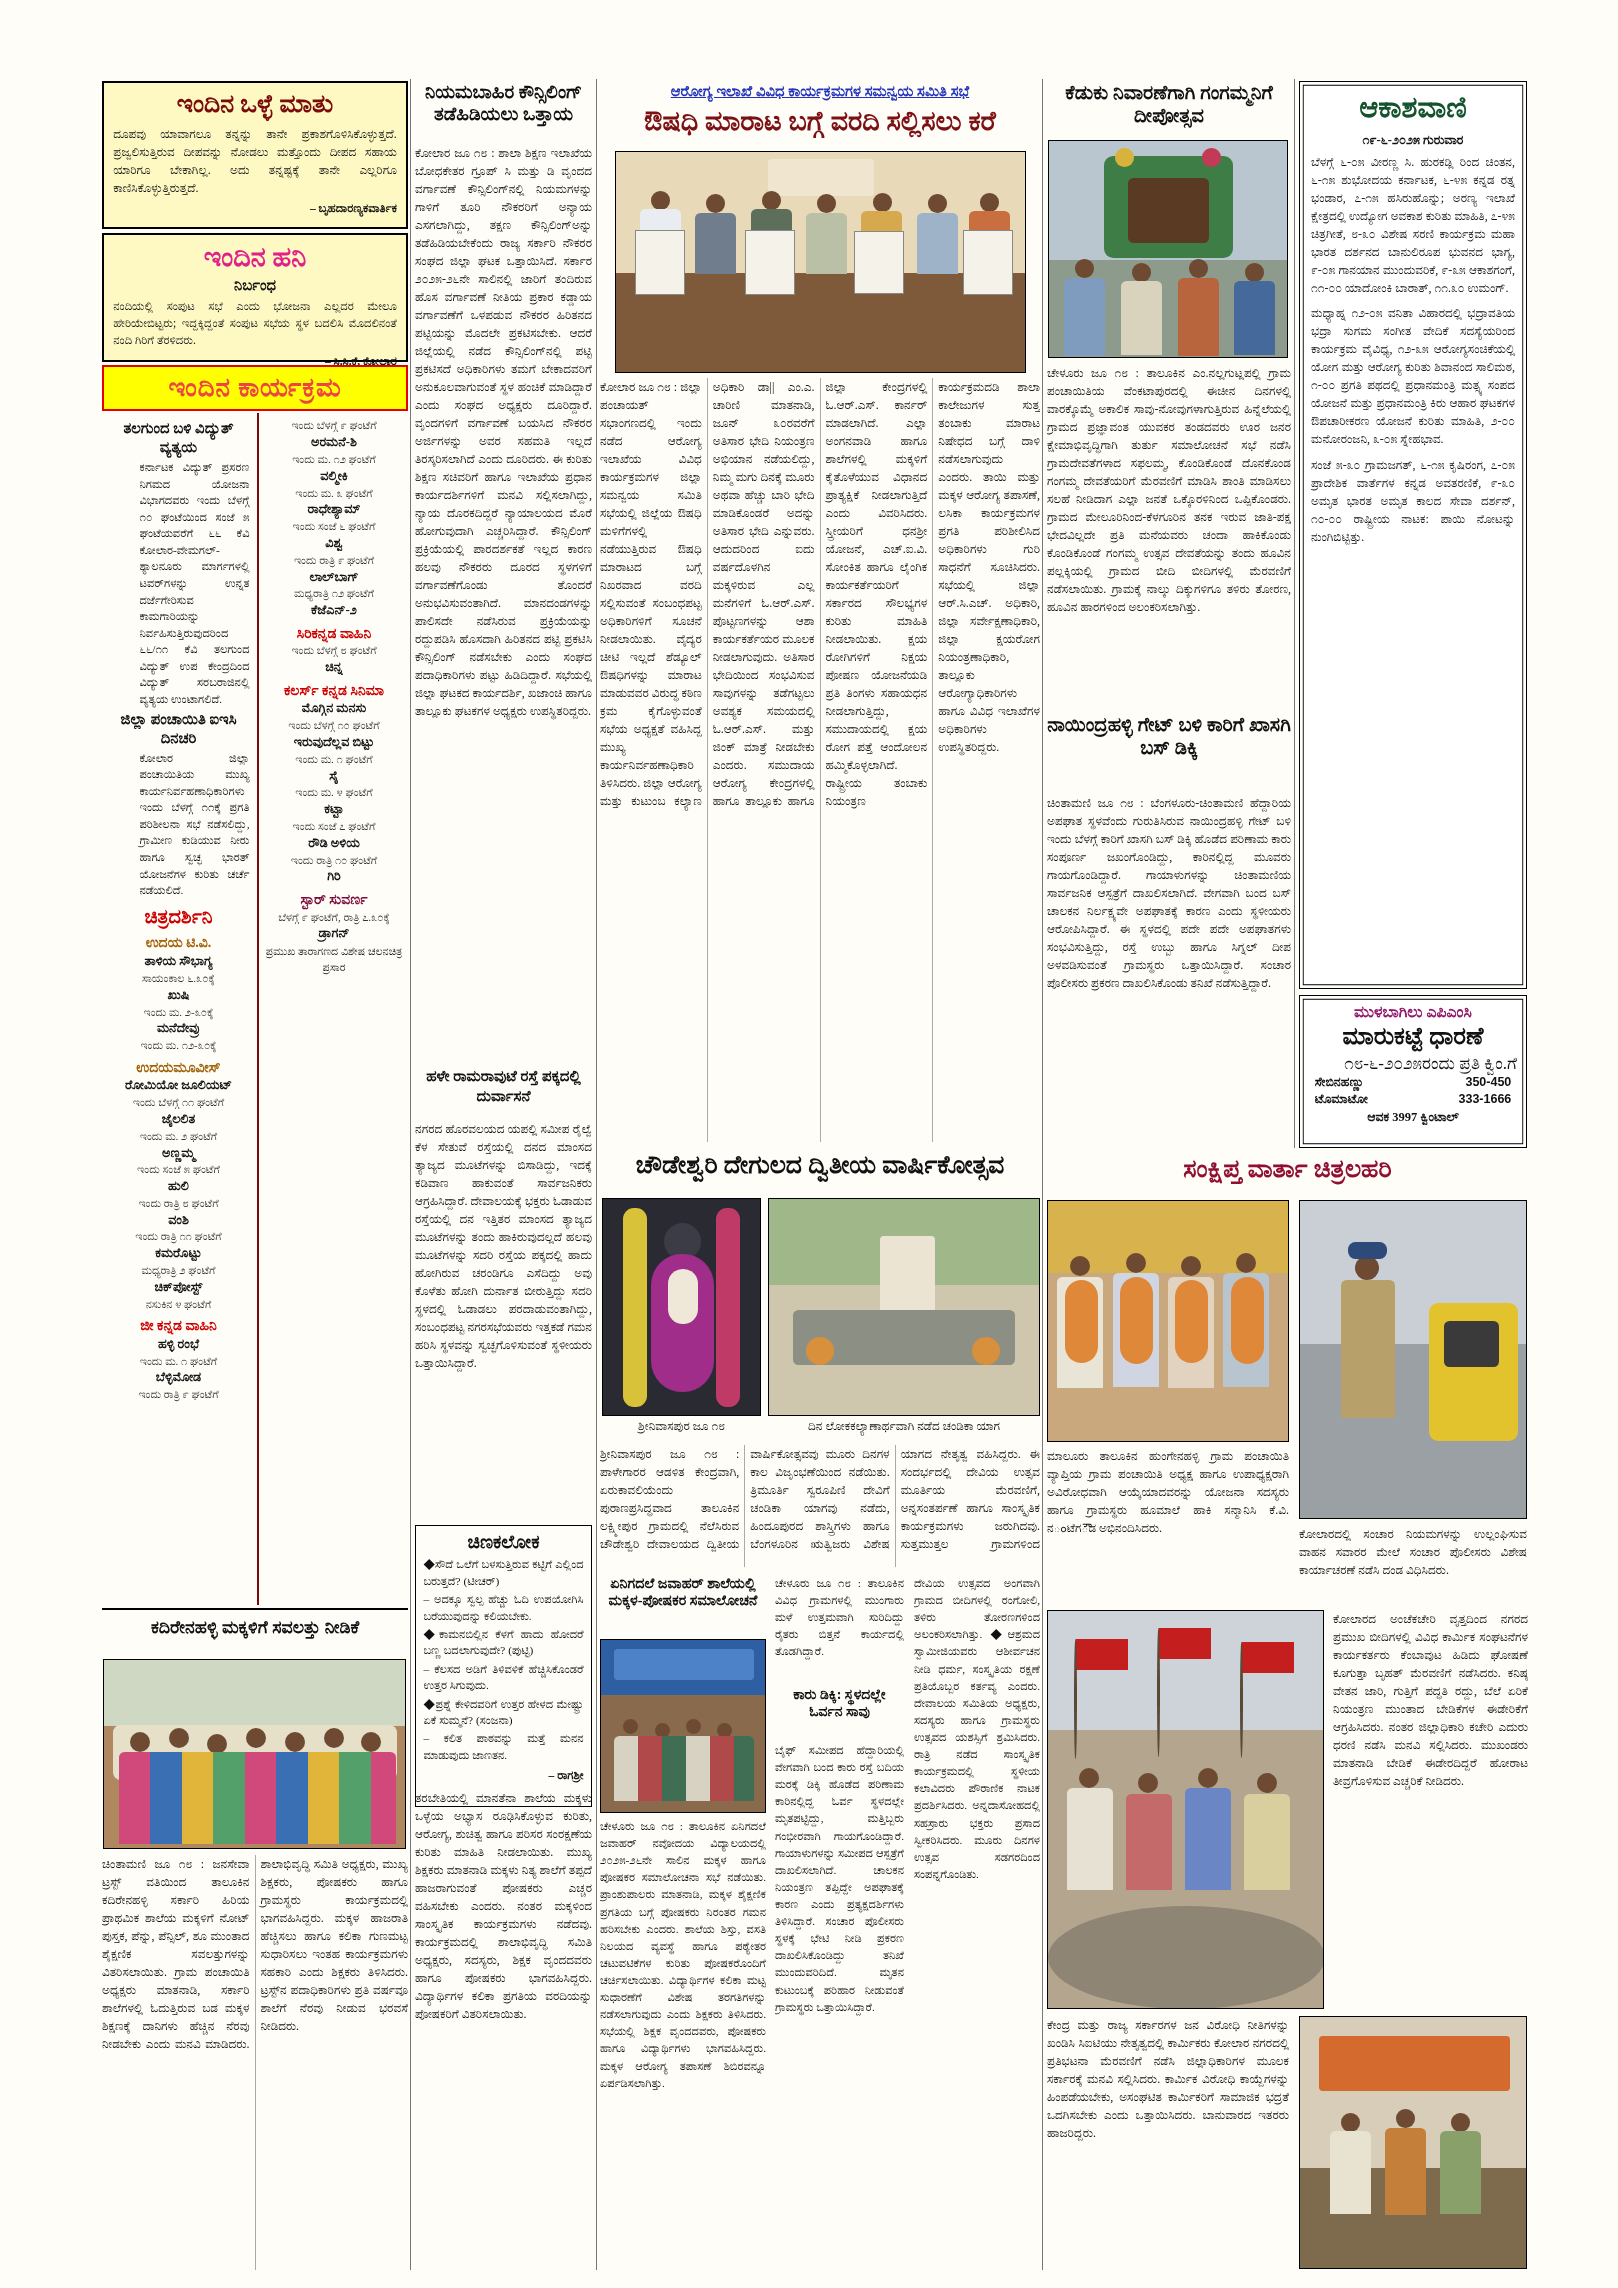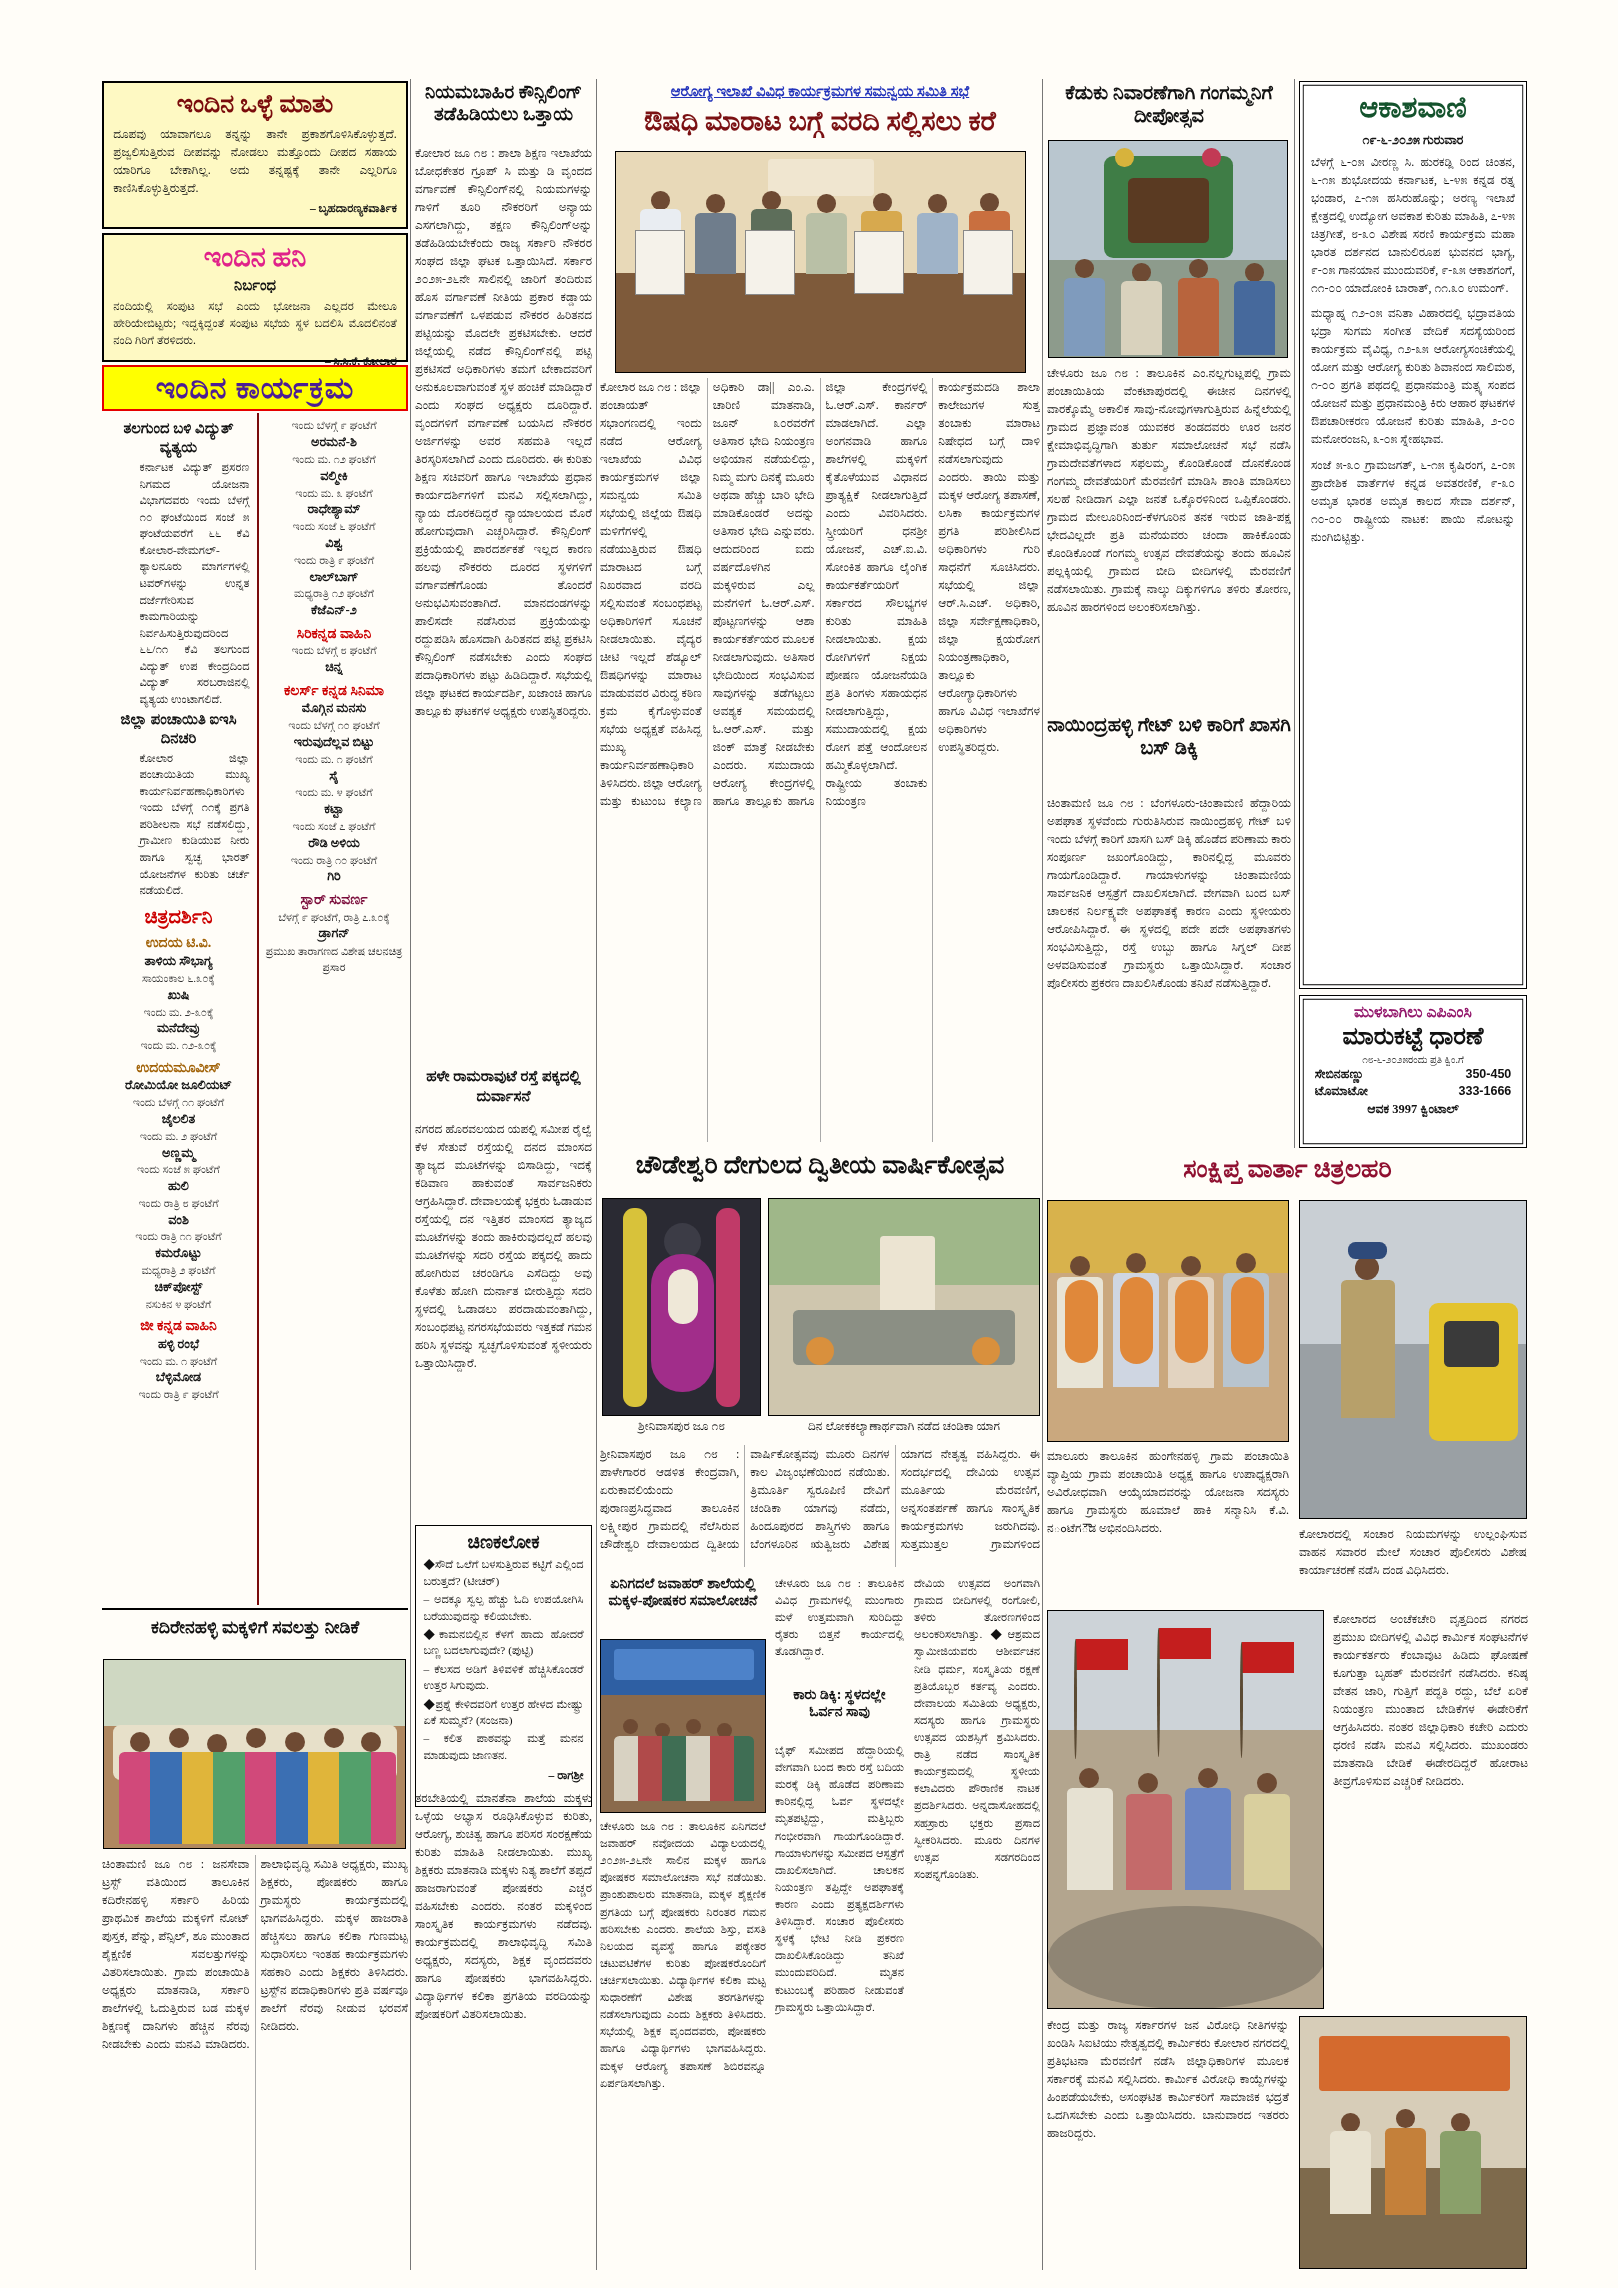--- a/index.html
+++ b/index.html
@@ -23,21 +23,21 @@
   .cols3{column-count:3;column-gap:11px;column-rule:0.9px solid #aaa;}
   .cols4{column-count:4;column-gap:11px;column-rule:0.9px solid #aaa;}
   
   .box{border:2.8px solid #000;box-sizing:border-box;padding:5.5px 9.2px;background:#fef9c3;}
   .gw-title{font-size:25px;font-weight:bold;color:#7a0b0b;text-align:center;margin:1.8px 0 5.5px;}
   .hani-title{font-size:27px;font-weight:bold;color:#e0218a;text-align:center;margin:1.8px 0 3.7px;}
   .hani-sub{font-size:14.8px;font-weight:bold;text-align:center;margin-bottom:3.7px;}
   .sig{font-size:11.5px;font-weight:bold;text-align:right;margin-top:5.5px;}
   #prog-banner{background:#ffff00;border:2.8px solid #e60000;box-sizing:border-box;
                display:flex;align-items:center;justify-content:center;}
-  #prog-banner .t{font-size:30px;font-weight:bold;color:#4c1d95;letter-spacing:0.9px;}
+  #prog-banner .t{font-size:26px;font-weight:bold;color:#ef4444;letter-spacing:0.9px;}
   
   .listwrap{box-sizing:border-box;padding:3.7px 5.5px;overflow:hidden;}
   .li{margin:2.8px 0;}
   .i-h{font-weight:bold;font-size:14.8px;line-height:1.25;text-align:center;}
   .i-b{font-size:11.4px;line-height:1.45;text-align:justify;margin-left:32px;}
   .i-b2{font-size:11px;line-height:1.4;text-align:center;color:#222;}
   .i-secR{font-weight:bold;font-size:19.4px;color:#cc0000;text-align:center;margin:7.4px 0 3.7px;}
   .i-chB{font-weight:bold;font-size:14px;color:#a16207;text-align:center;margin-top:7.4px;}
   .i-chR2{font-weight:bold;font-size:14px;color:#cc0000;text-align:center;margin-top:7.4px;}
   .i-chM{font-weight:bold;font-size:14px;color:#7a0b3a;text-align:center;margin-top:7.4px;}
@@ -53,21 +53,21 @@
   .hl-g{font-size:19.4px;}
   .hl-s{font-size:14.3px;}
   .subhead{font-size:15px;font-weight:bold;text-align:center;line-height:1.3;}
   
   .dbox{border:1.8px solid #000;box-shadow:inset 0 0 0 2.8px #fff, inset 0 0 0 3.7px #000;
         box-sizing:border-box;padding:9.2px 11px;background:#fff;}
   .ak-title{font-size:29px;font-weight:bold;color:#14532d;text-align:center;margin:0 0 7.4px;}
   .ak-day{font-size:12.5px;text-align:center;font-weight:bold;margin-bottom:5.5px;}
   .mk-t1{font-size:15.7px;font-weight:bold;color:#93186c;text-align:center;}
   .mk-t2{font-size:24px;font-weight:bold;text-align:center;margin:1.8px 0 3.7px;}
-  .mk-date{font-size:10px;text-align:center;}
+  .mk-date{font-size:17px;text-align:right;}
   .mk-row{display:flex;justify-content:space-between;font-size:12.5px;padding:0.9px 5.5px;}
   .mk-row .n{font-weight:bold;}
   .mk-row .v{font-weight:bold;font-family:"Liberation Sans",sans-serif;}
   .mk-note{font-size:12.5px;font-weight:bold;text-align:center;margin-top:2.8px;}
   
   .cap{font-size:12px;text-align:center;}
   
   .photo{position:absolute;border:1.8px solid #000;box-sizing:border-box;overflow:hidden;}
   .photo .head{position:absolute;border-radius:50%;background:#6e4a33;}
   .photo .torso{position:absolute;border-radius:5.5px 5.5px 0 0;}

